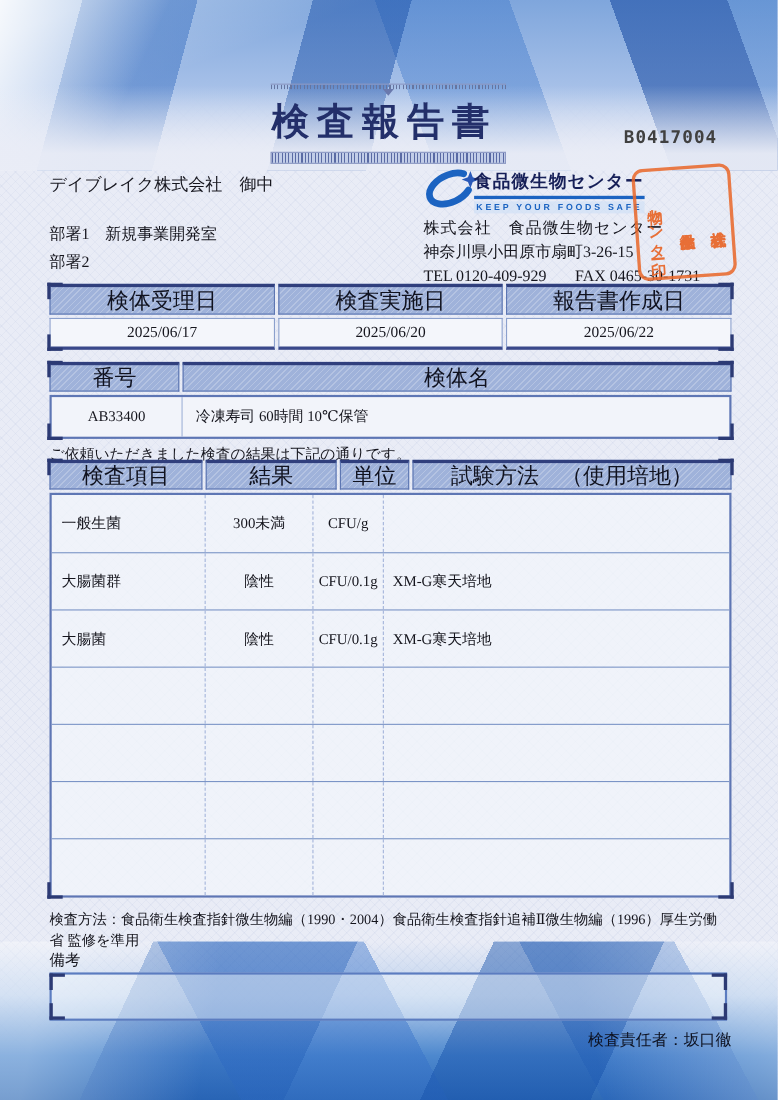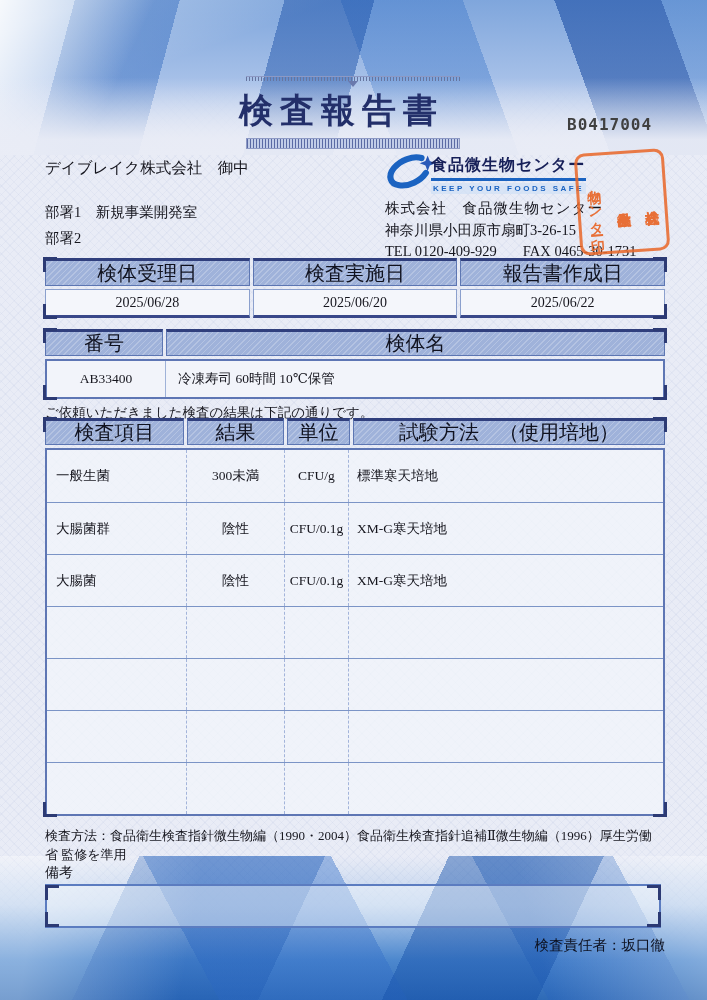--- a/index.html
+++ b/index.html
@@ -28,21 +28,21 @@
   .banner-bottom{
     position:absolute;left:0;top:856px;width:707px;height:144px;
     background:
       linear-gradient(100deg, rgba(255,255,255,0.35) 6%, transparent 28%),
       linear-gradient(255deg, rgba(255,255,255,0.30) 4%, transparent 26%),
       linear-gradient(115deg, transparent 18%, rgba(30,90,180,0.35) 18% 42%, transparent 42% 58%, rgba(20,80,170,0.45) 58% 78%, transparent 78%),
       linear-gradient(62deg, transparent 28%, rgba(50,110,200,0.42) 28% 52%, transparent 52% 70%, rgba(40,100,190,0.35) 70% 88%, transparent 88%),
       linear-gradient(180deg, rgba(233,236,246,0) 0%, rgba(165,195,232,0.65) 34%, #4d88ce 72%, #2e6ab6 100%);
   }
   
-  .title-wrap{position:absolute;top:76px;left:246px;width:214px;text-align:left;z-index:2;font-family:Liberation Serif, serif;}
+  .title-wrap{position:absolute;top:76px;left:246px;width:214px;text-align:center;z-index:2;font-family:Liberation Serif, serif;}
   .rule-top{height:4px;background:repeating-linear-gradient(90deg,#66759f 0 1px, transparent 1px 3px);border-top:1px solid #8d99c4;}
   .tri{width:0;height:0;margin:0 auto;border-left:5px solid transparent;border-right:5px solid transparent;border-top:6px solid #6a79ad;}
   .doc-title{font-size:34px;font-weight:bold;color:#232f6a;letter-spacing:7px;margin:1px 0 4px -7px;white-space:nowrap;}
   .rule-bottom{height:9px;background-color:#c2cde8;background-image:repeating-linear-gradient(90deg,#5a6aa4 0 1px, transparent 1px 3px);border:1px solid #8d99c4;}
   .report-no{position:absolute;left:567px;top:115px;z-index:2;font-family:"DejaVu Sans Mono",monospace;font-size:16px;font-weight:bold;color:#404040;letter-spacing:1px;}
   
   .recipient{position:absolute;left:45px;top:158px;font-size:15.5px;z-index:2;}
   .dept1{position:absolute;left:45px;top:203px;font-size:14.5px;z-index:2;}
   .dept2{position:absolute;left:45px;top:229px;font-size:14.5px;z-index:2;}
   
@@ -92,21 +92,21 @@
   #sample .c-name{flex:1;}
   #sample .body{margin-top:3px;display:flex;box-sizing:border-box;border:2px solid #5e76b4;background:#f2f4fa;height:40px;}
   #sample .body .no{width:118px;display:flex;align-items:center;justify-content:center;font-size:13.5px;border-right:1px solid #9fb2d8;}
   #sample .body .nm{flex:1;display:flex;align-items:center;padding-left:12px;font-size:13.5px;}
   
   .intro{position:absolute;left:45px;top:404px;font-size:13.5px;z-index:2;}
   
   #results{top:418px;}
   #results .hcell{height:27px;}
   .w1{width:139px;flex:none;}
-  .w2{width:97px;flex:none;}
+  .w2{width:119px;flex:none;}
   .w3{width:63px;flex:none;}
   .w4{flex:1;}
   #results .body{margin-top:3px;box-sizing:border-box;border:2px solid #5e76b4;background:rgba(242,245,251,0.75);}
   .rrow{display:flex;height:52px;box-sizing:border-box;border-top:1px solid #7b94c6;}
   .rrow:first-child{border-top:none;}
   .rrow>div{box-sizing:border-box;display:flex;align-items:center;font-size:13.5px;}
   .rrow .ci{width:140px;padding-left:9px;border-right:1px dashed #a3b4da;}
   .rrow .cr{width:98px;justify-content:center;border-right:1px dashed #a3b4da;}
   .rrow .cu{width:64px;justify-content:center;border-right:1px dashed #a3b4da;}
   .rrow .cm{flex:1;padding-left:8px;}
@@ -163,21 +163,21 @@
 
 <div id="dates" class="frame">
   <span class="cb tl"></span>
   <span class="cb tr"></span>
   <div class="hrow">
     <div class="hcell">検体受理日</div>
     <div class="hcell">検査実施日</div>
     <div class="hcell">報告書作成日</div>
   </div>
   <div class="vrow">
-    <div class="vcell">2025/06/28</div>
+    <div class="vcell">2025/06/17</div>
     <div class="vcell">2025/06/20</div>
     <div class="vcell">2025/06/22</div>
   </div>
   <span class="cb bl"></span>
   <span class="cb br"></span>
 </div>
 
 <div id="sample" class="frame">
   <span class="cb tl"></span>
   <span class="cb tr"></span>
@@ -202,21 +202,20 @@
     <div class="hcell w1">検査項目</div>
     <div class="hcell w2">結果</div>
     <div class="hcell w3">単位</div>
     <div class="hcell w4">試験方法　（使用培地）</div>
   </div>
   <div class="body">
     <div class="rrow">
       <div class="ci">一般生菌</div>
       <div class="cr">300未満</div>
       <div class="cu">CFU/g</div>
-      <div class="cm">標準寒天培地</div>
     </div>
     <div class="rrow">
       <div class="ci">大腸菌群</div>
       <div class="cr">陰性</div>
       <div class="cu">CFU/0.1g</div>
       <div class="cm">XM-G寒天培地</div>
     </div>
     <div class="rrow">
       <div class="ci">大腸菌</div>
       <div class="cr">陰性</div>

